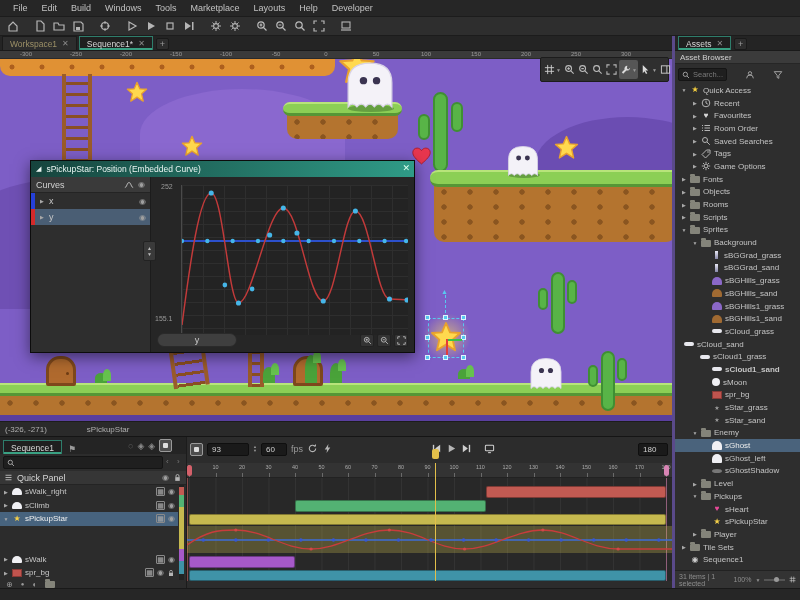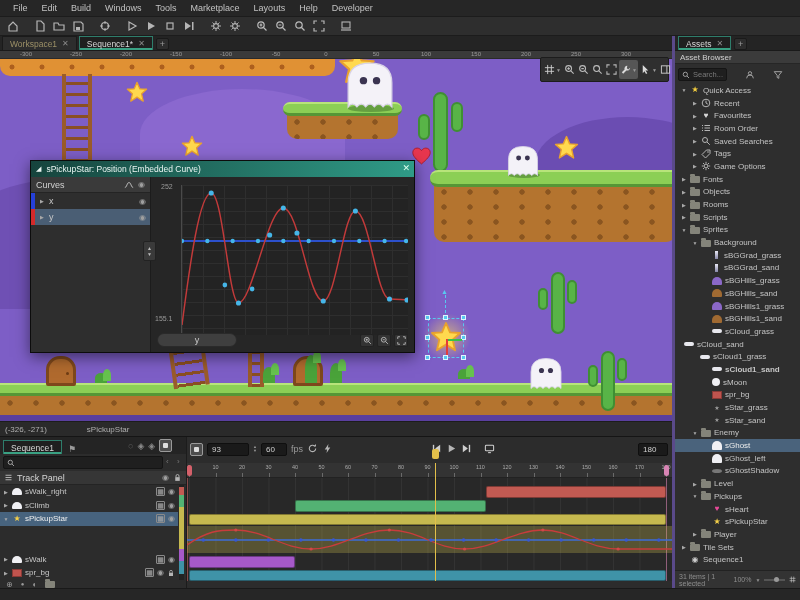--- a/index.html
+++ b/index.html
@@ -904,21 +904,21 @@
       <svg style="width:8px;height:8px;">
           <use href="#i-lens"></use>
         </svg>
     </div>
     <span class="sq-arrows">‹ ›</span>
 
     <div class="tp-head">
       <svg style="width:9px;height:9px;">
           <use href="#i-menu"></use>
         </svg>
-      <span>Track Panel</span>
+      <span>Quick Panel</span>
       <span style="margin-left:auto;display:flex;gap:4px;align-items:center;">
         <span class="eye">◉</span>
         <svg style="width:9px;height:9px;">
             <use href="#i-lock"></use>
           </svg>
       </span>
     </div>
 
     <div class="trk" style="top:48px;">
       <span class="arr">▶</span>

